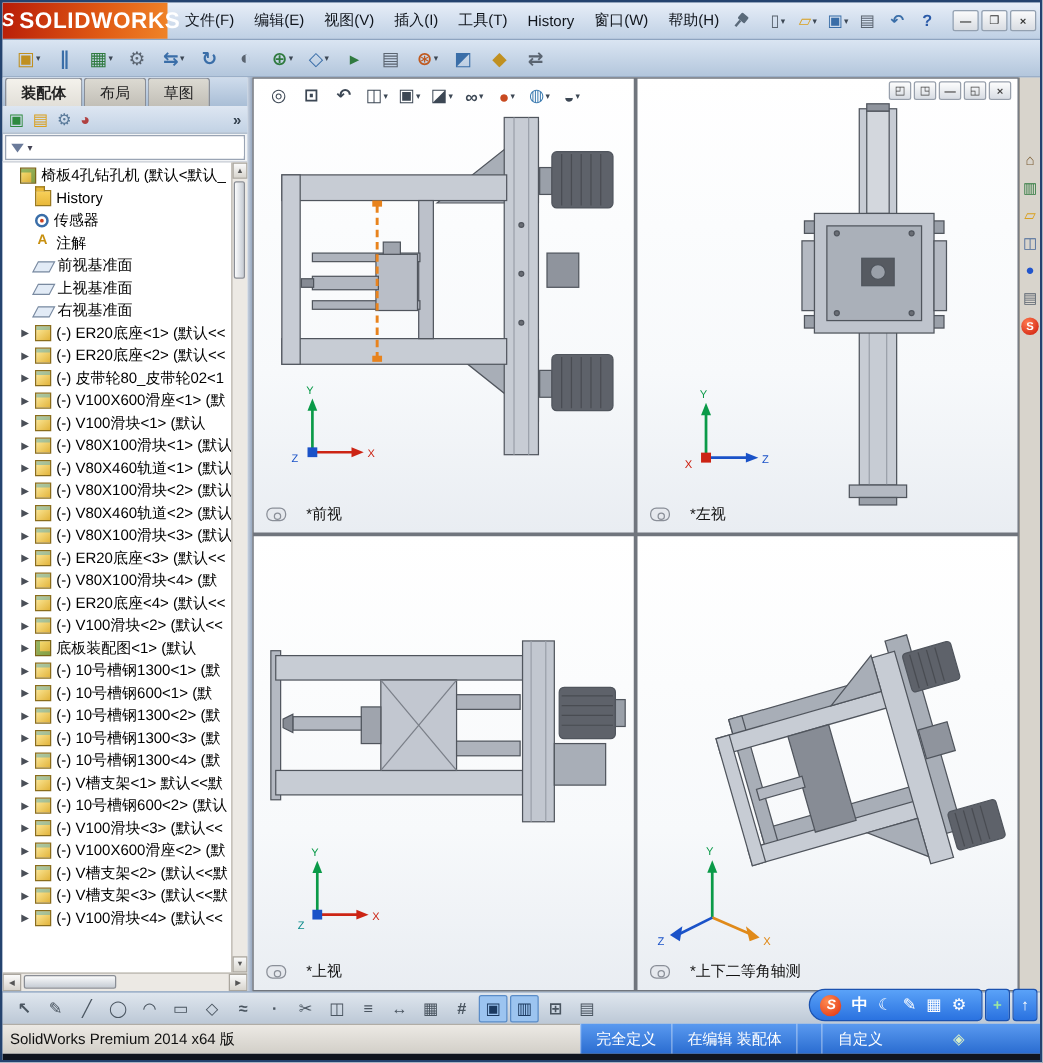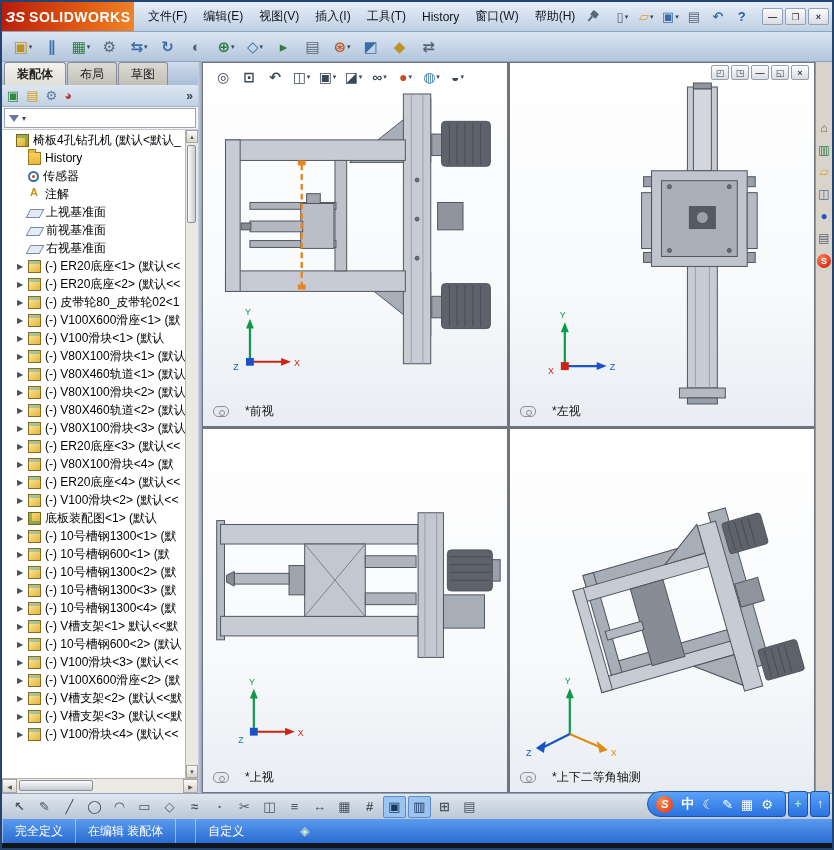--- a/index.html
+++ b/index.html
@@ -7,21 +7,21 @@
   body { font-family:"Liberation Sans","DejaVu Sans",sans-serif; }
   .app { width:834px; height:850px; display:flex; flex-direction:column; overflow:hidden;
          border:2px solid #24436f; background:#c8d4e4; position:relative; }
 
   
   .titlebar { height:30px; flex:none; display:flex; align-items:center;
               background:linear-gradient(#e7eef8,#bfd0e4); border-bottom:1px solid #8ea4c0; }
   .logo { width:132px; height:100%; display:flex; align-items:center; justify-content:center; gap:4px;
           background:linear-gradient(100deg,#b81c08,#e05a14 60%,#f08428); flex:none; }
   .logo-mark { color:#fff; font-weight:bold; font-style:italic; font-size:15px; }
-  .brand { color:#fff; font-weight:bold; font-size:14px; letter-spacing:.5px; }
+  .brand { color:#fff; font-weight:bold; font-size:18px; letter-spacing:.5px; }
   .menus { display:flex; align-items:center; margin-left:6px; }
   .menu { padding:3px 8px; font-size:12px; color:#10151c; cursor:default; }
   .pin { width:12px; height:12px; position:relative; transform:rotate(40deg); margin:0 4px; flex:none; }
   .pin::before { content:""; position:absolute; width:7px; height:6px; background:#5a6a7a; border-radius:1px; top:0; left:2px; }
   .pin::after  { content:""; position:absolute; width:2px; height:6px; background:#5a6a7a; top:6px; left:4px; }
   .quick { display:flex; align-items:center; gap:2px; margin-left:8px; }
   .qico { height:22px; min-width:22px; padding:0 2px; display:flex; align-items:center; justify-content:center;
           font-size:13px; border-radius:3px; }
   .qico i, .tico i, .hico i { font-style:normal; font-size:7px; color:#3c4754; margin-left:1px; }
   .winbtns { margin-left:auto; display:flex; gap:2px; padding-right:3px; }
@@ -347,27 +347,27 @@
 
             <div class="trow" data-ind="1">
               <span class="arrow"></span>
               <span class="ticon" data-icon="annotation"></span>
               <span class="tlabel">注解</span>
             </div>
 
             <div class="trow" data-ind="1">
               <span class="arrow"></span>
               <span class="ticon" data-icon="plane"></span>
-              <span class="tlabel">上视基准面</span>
+              <span class="tlabel">前视基准面</span>
             </div>
 
             <div class="trow" data-ind="1">
               <span class="arrow"></span>
               <span class="ticon" data-icon="plane"></span>
-              <span class="tlabel">前视基准面</span>
+              <span class="tlabel">上视基准面</span>
             </div>
 
             <div class="trow" data-ind="1">
               <span class="arrow"></span>
               <span class="ticon" data-icon="plane"></span>
               <span class="tlabel">右视基准面</span>
             </div>
 
 
             <div class="trow" data-ind="1">
@@ -909,20 +909,21 @@
       <span class="skico" data-active="false">
         <b>⊞</b>
       </span>
 
       <span class="skico" data-active="false">
         <b>▤</b>
       </span>
     </div>
 
   <div class="statusbar">
+    <div class="sb-left">SolidWorks Premium 2014 x64 版</div>
     <div class="sb-right">
       <span class="sb-cell">完全定义</span>
       <span class="sb-cell">在编辑 装配体</span>
       <span class="sb-gap20"></span>
       <span class="sb-cell">自定义</span>
       <span class="sb-gap36"></span>
       <span class="sb-ico">◈</span>
       <span class="sb-flex"></span>
     </div>
   </div>

